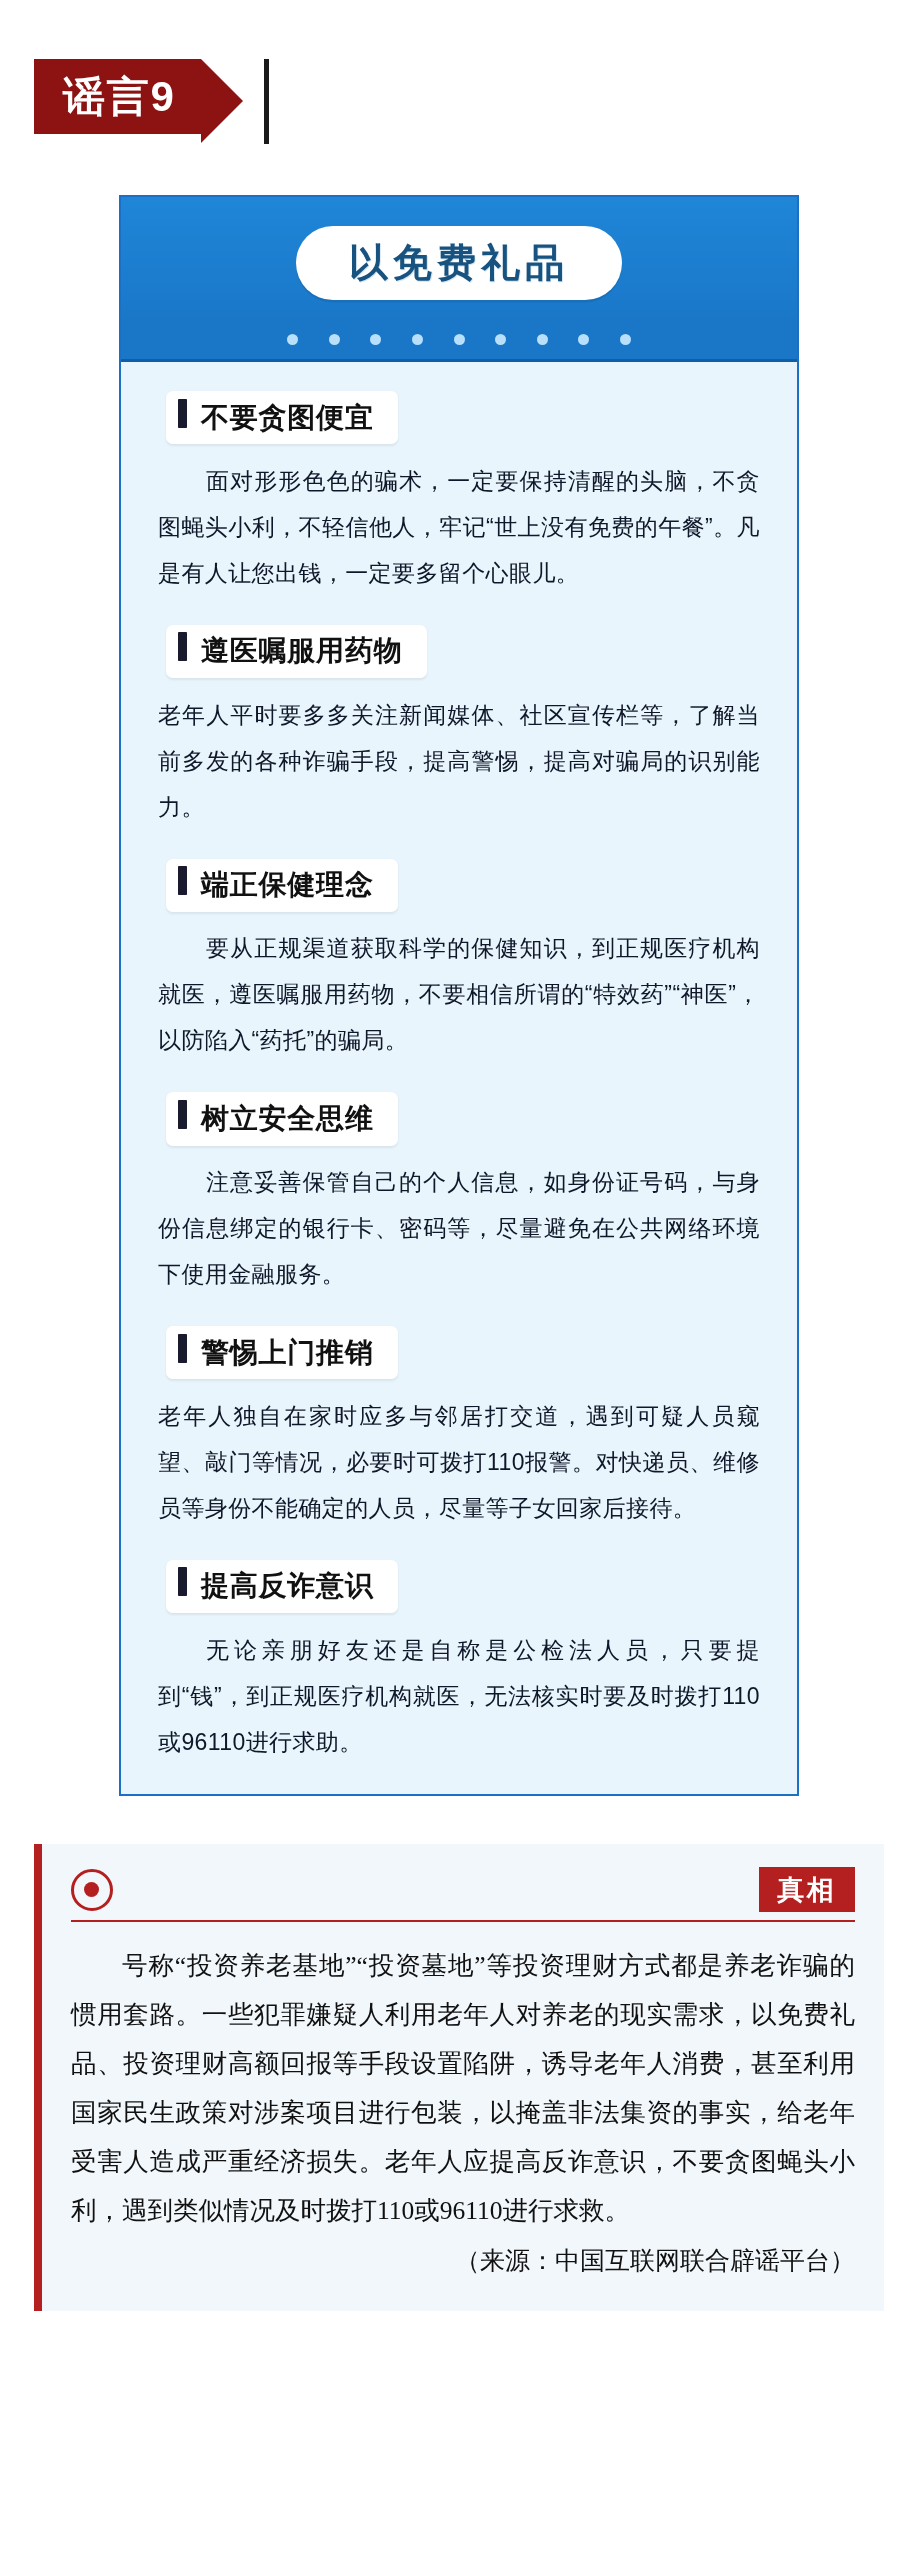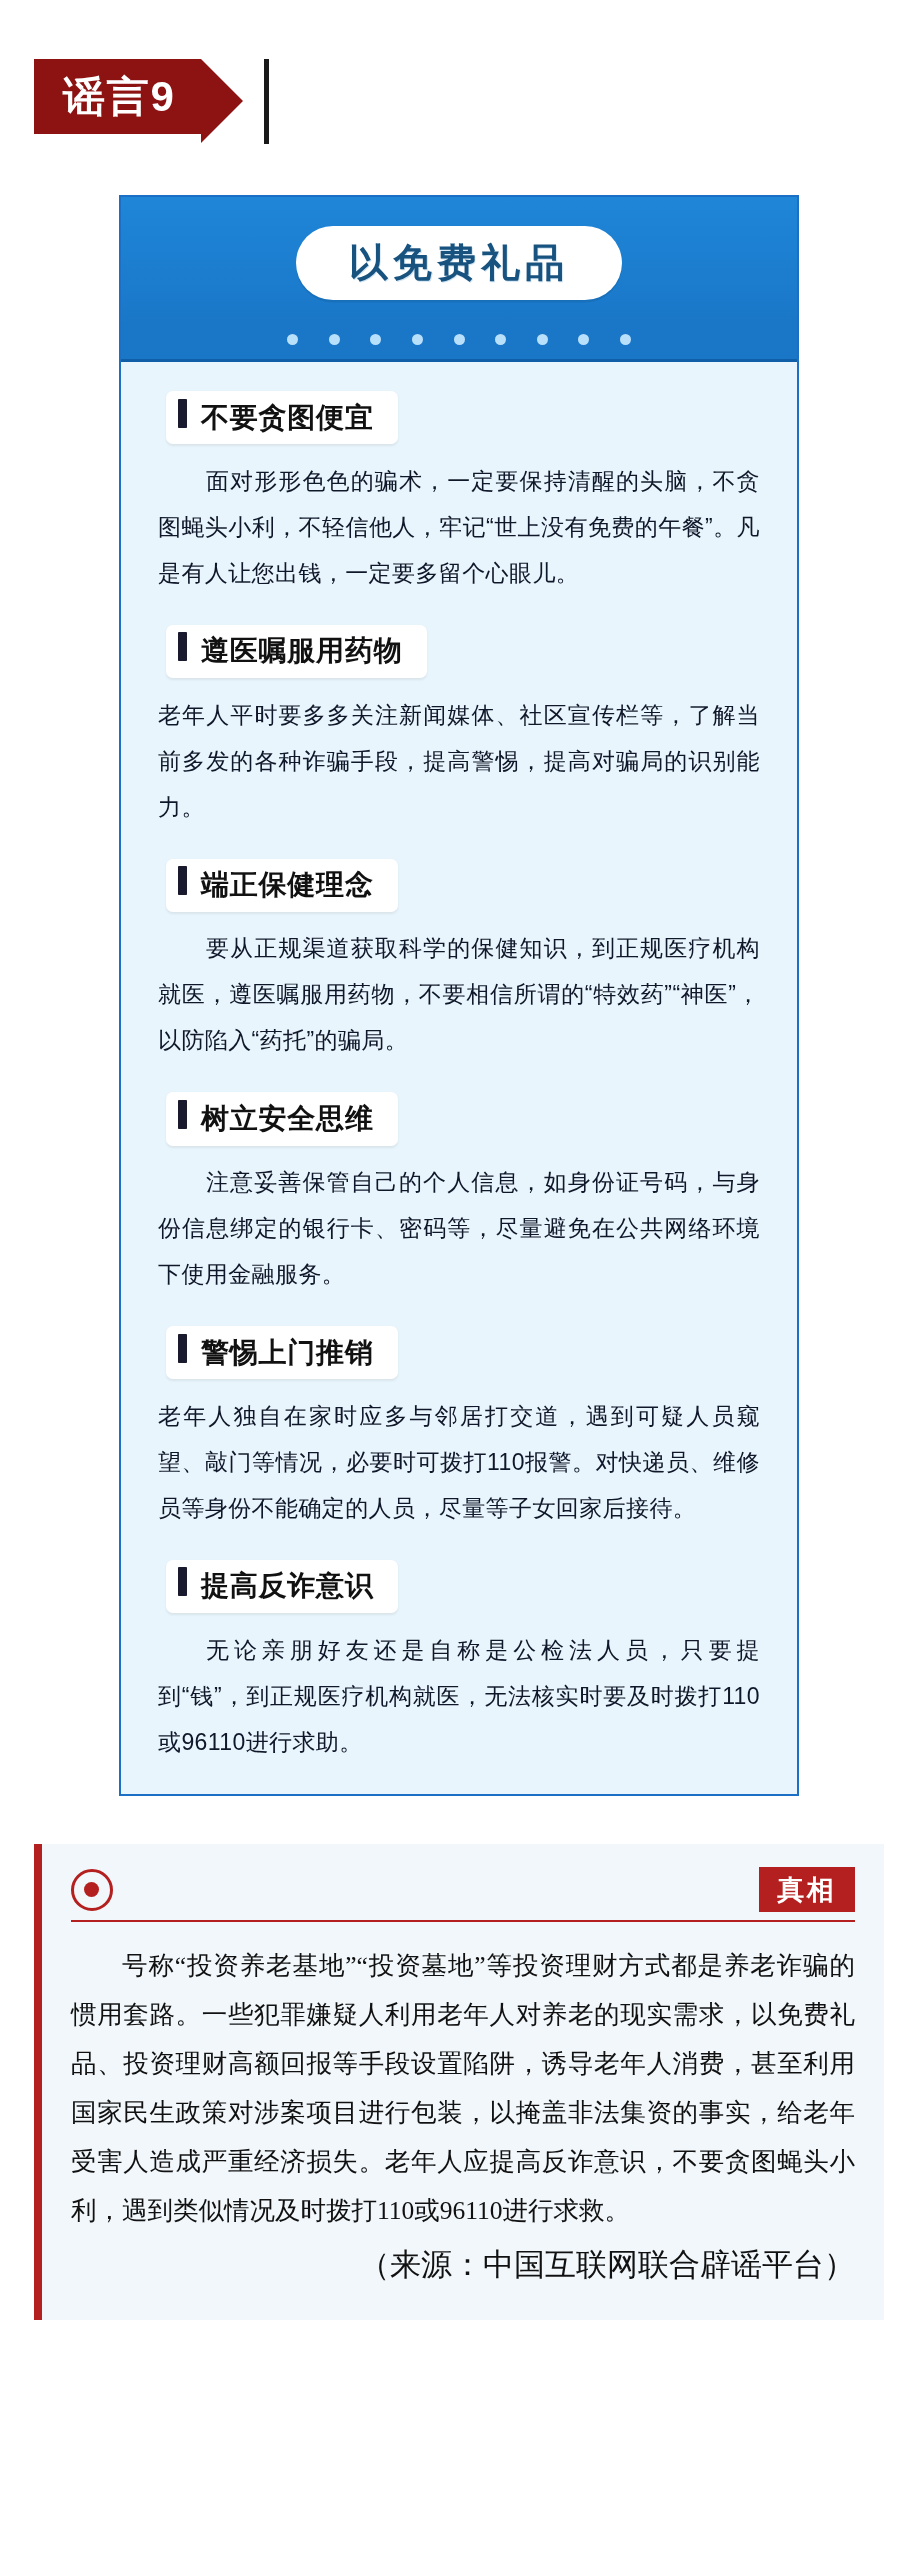--- a/index.html
+++ b/index.html
@@ -198,21 +198,21 @@
     margin-top: 18.7px;
     font-size: 25.5px;
     line-height: 49px;
     color: #111;
     text-indent: 51px;
     text-align: justify;
     font-family: "Liberation Serif", serif;
   }
   .truth-source {
     margin-top: 8.5px;
-    font-size: 31px;
+    font-size: 25px;
     text-align: right;
     color: #111;
     font-family: "Liberation Serif", serif;
   }
 </style>
 </head>
 <body>
 
 <div class="page">
 

